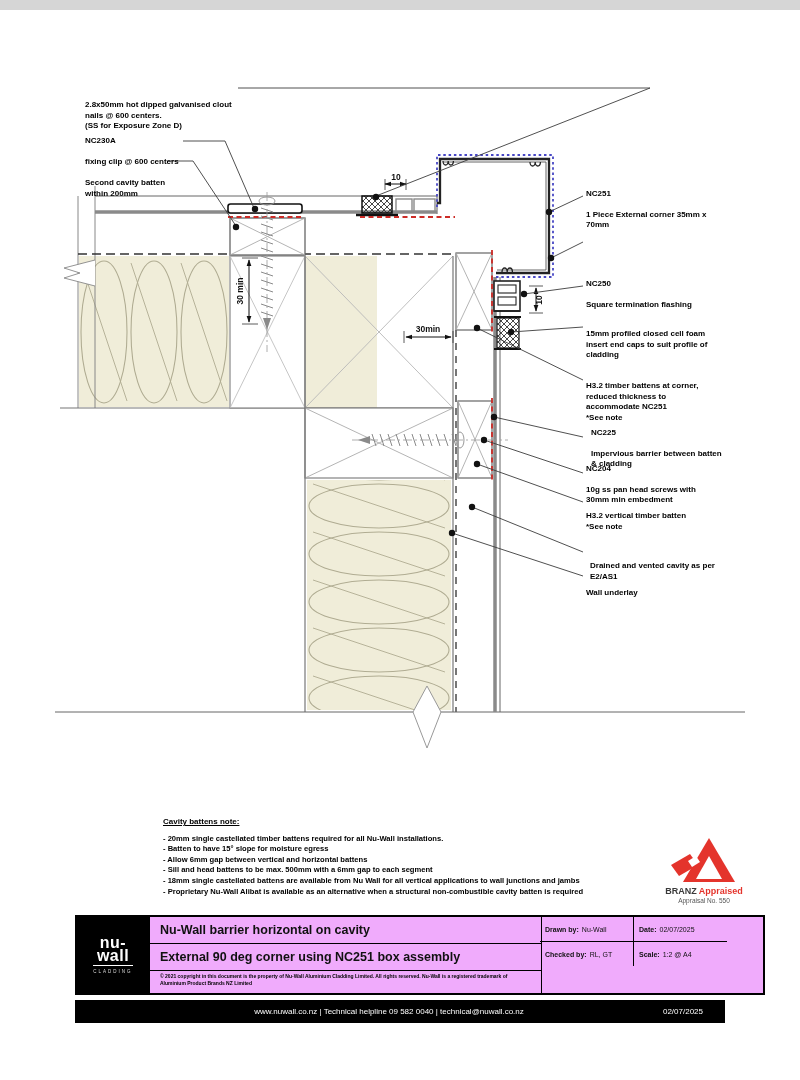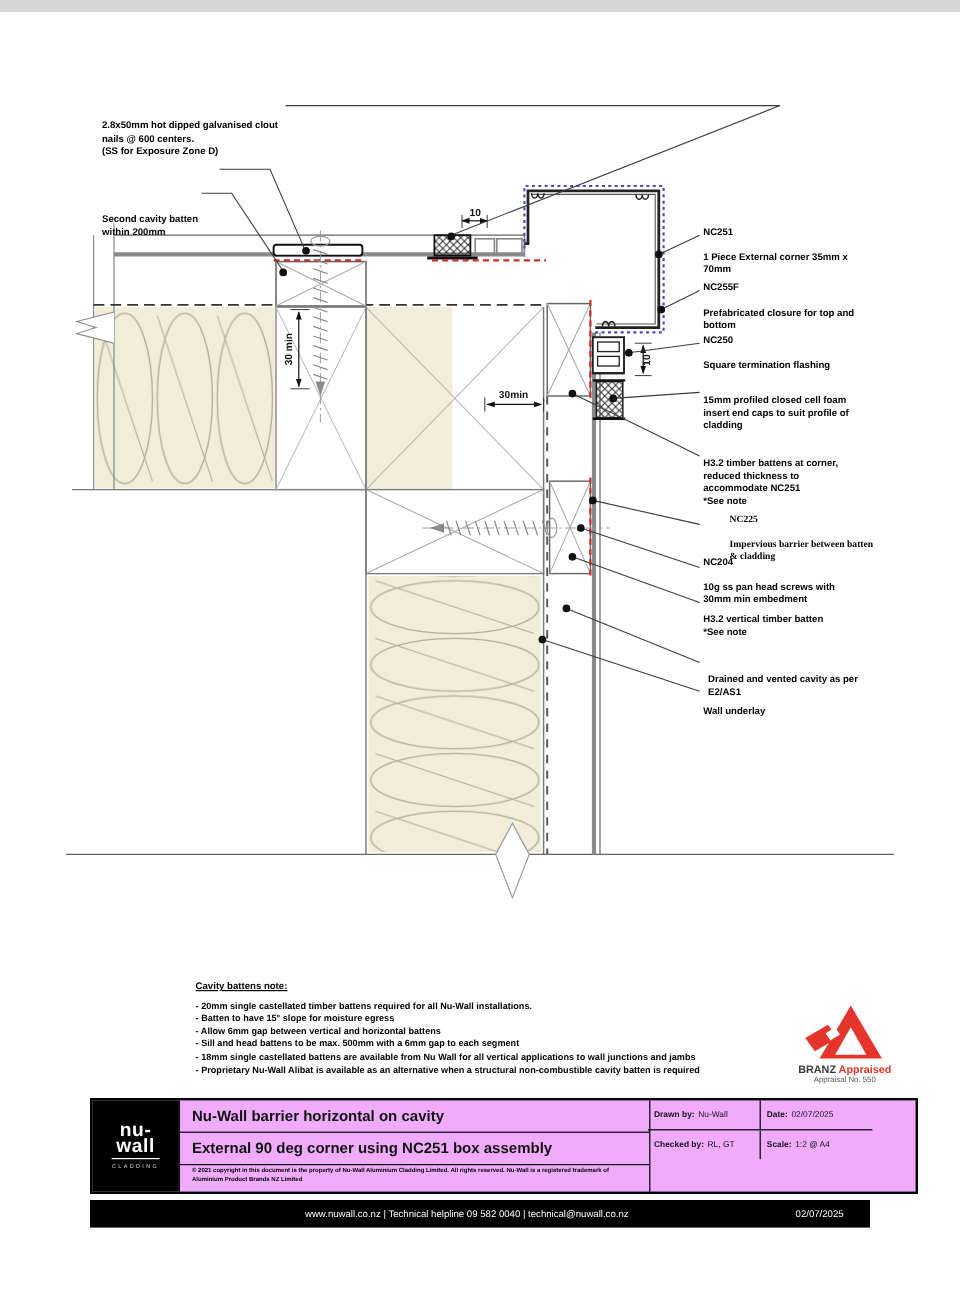--- a/index.html
+++ b/index.html
@@ -216,54 +216,53 @@
       <circle cx="452" cy="533" r="3.2"></circle>
     </g>
   </svg>
 
   <div class="ann" style="left:85px;top:79px;">
     
     <div class="ann-text">2.8x50mm hot dipped galvanised clout
 nails @ 600 centers.
 (SS for Exposure Zone D)</div>
   </div>
+  <div class="ann" style="left:85px;top:125px;">
+    <div class="ann-code">NC230A</div>
+    <div class="ann-text">fixing clip @ 600 centers</div>
+  </div>
   <div class="ann" style="left:85px;top:157px;">
     
     <div class="ann-text">Second cavity batten
 within 200mm</div>
   </div>
 
   <div class="ann" style="left:586px;top:178px;">
     <div class="ann-code">NC251</div>
     <div class="ann-text">1 Piece External corner 35mm x
 70mm</div>
   </div>
-  <div class="ann" style="left:586px;top:224px;">
-    <div class="ann-code">NC255F</div>
-    <div class="ann-text">Prefabricated closure for top and
-bottom</div>
-  </div>
   <div class="ann" style="left:586px;top:268px;">
     <div class="ann-code">NC250</div>
     <div class="ann-text">Square termination flashing</div>
   </div>
   <div class="ann" style="left:586px;top:308px;">
     
     <div class="ann-text">15mm profiled closed cell foam
 insert end caps to suit profile of
 cladding</div>
   </div>
   <div class="ann" style="left:586px;top:360px;">
     
     <div class="ann-text">H3.2 timber battens at corner,
 reduced thickness to
 accommodate NC251
 *See note</div>
   </div>
-  <div class="ann" style="left:608px;top:417px;font-family:Liberation Serif, serif;">
+  <div class="ann" style="left:591px;top:417px;">
     <div class="ann-code">NC225</div>
     <div class="ann-text">Impervious barrier between batten
 &amp; cladding</div>
   </div>
   <div class="ann" style="left:586px;top:453px;">
     <div class="ann-code">NC204</div>
     <div class="ann-text">10g ss pan head screws with
 30mm min embedment</div>
   </div>
   <div class="ann" style="left:586px;top:490px;">

